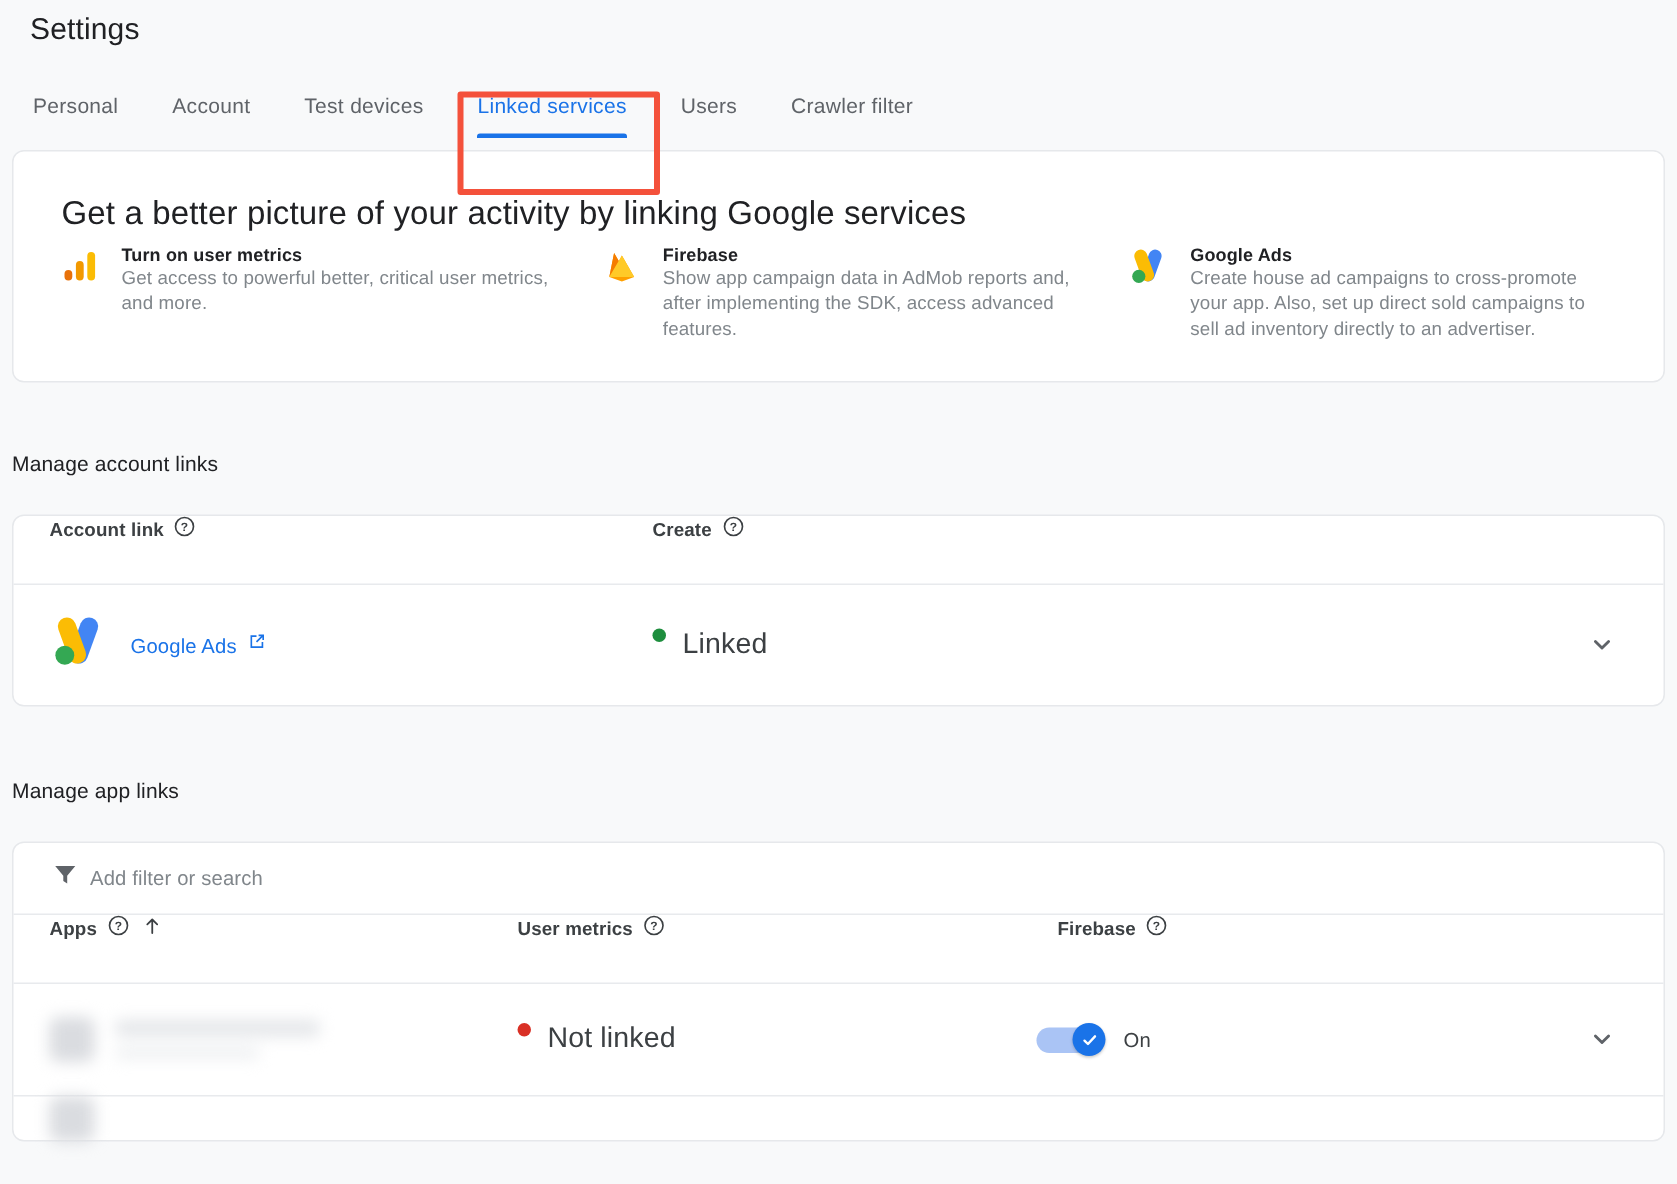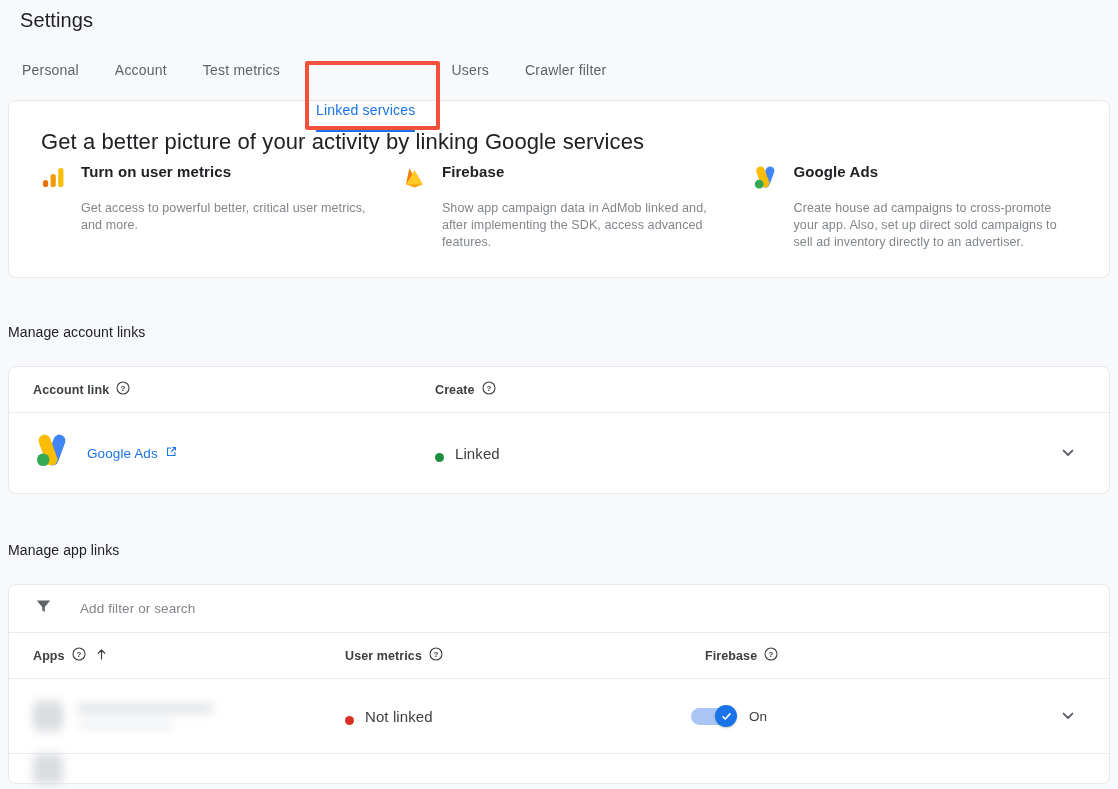--- a/index.html
+++ b/index.html
@@ -38,21 +38,21 @@
   .tab {
     position: relative;
     font-size: 14px;
     color: #5f6368;
     letter-spacing: 0.2px;
     padding: 4px 0 16px 0;
     margin-right: 36px;
     cursor: pointer;
     white-space: nowrap;
   }
-  .tab.active { color: #1a73e8; font-weight: 500; margin-top: 40px; }
+  .tab.active { color: #1a73e8; font-weight: 500; }
   .tab.active .tab-underline {
     position: absolute;
     left: 0; right: 0;
     bottom: 2px;
     height: 3px;
     background: #1a73e8;
     border-radius: 2px 2px 0 0;
   }
 
   
@@ -88,24 +88,24 @@
   .promo-item {
     display: flex;
     gap: 14px;
     padding-right: 26px;
   }
   .promo-item.i0 { width: 382px; }
   .promo-item.i1 { width: 370px; }
   .promo-item.i2 { width: 346px; padding-right: 0; }
   .promo-ico { flex: 0 0 26px; padding-top: 2px; }
   .promo-title {
-    font-size: 15px;
+    font-size: 12px;
     font-weight: 700;
     color: #202124;
-    margin-bottom: 20px;
+    margin-bottom: 0;
     letter-spacing: 0.1px;
   }
   .promo-desc {
     font-size: 12.5px;
     line-height: 17px;
     color: #80868b;
     letter-spacing: 0.1px;
   }
 
   
@@ -113,21 +113,21 @@
     font-size: 14px;
     font-weight: 400;
     color: #202124;
     padding-left: 8px;
     letter-spacing: 0.1px;
   }
 
   
   .thead {
     display: flex;
-    align-items: center;
+    align-items: flex-start;
     height: 46px;
     padding: 0 24px;
     border-bottom: 1px solid #e8eaed;
   }
   .th {
     display: flex;
     align-items: center;
     gap: 7px;
     font-size: 12.5px;
     font-weight: 700;
@@ -158,41 +158,41 @@
   .link-text {
     font-size: 13.5px;
     font-weight: 500;
     color: #1a73e8;
     letter-spacing: 0.1px;
     cursor: pointer;
   }
 
   .status {
     display: flex;
-    align-items: flex-end;
+    align-items: flex-start;
     gap: 11px;
-    font-size: 15px;
+    font-size: 19px;
     color: #3c4043;
     letter-spacing: 0.1px;
   }
   .dot { width: 9px; height: 9px; border-radius: 50%; }
 
   .chevron-cell {
     margin-left: auto;
     width: 34px;
     display: flex;
     justify-content: center;
     cursor: pointer;
   }
 
   
   .filterbar {
     display: flex;
     align-items: center;
-    gap: 28px;
+    gap: 8px;
     height: 48px;
     padding: 0 26px;
     border-bottom: 1px solid #e8eaed;
   }
   .filter-placeholder {
     font-size: 13.5px;
     color: #80868b;
     letter-spacing: 0.1px;
   }
 
@@ -252,21 +252,21 @@
 <div class="page-title">Settings</div>
 
 <div class="tabbar">
   <div class="tab">
     <span>Personal</span>
   </div>
   <div class="tab">
     <span>Account</span>
   </div>
   <div class="tab">
-    <span>Test metrics</span>
+    <span>Test devices</span>
   </div>
   <div class="tab active">
     <span>Linked services</span>
     <span class="tab-underline"></span>
   </div>
   <div class="tab">
     <span>Users</span>
   </div>
   <div class="tab">
     <span>Crawler filter</span>
@@ -296,21 +296,21 @@
       <span class="promo-ico">
         <svg width="26" height="26" viewBox="0 0 26 26">
           <path d="M4.2 19.6 L7.4 3.6 L10.6 9.2 L12.6 5.4 L20.8 19.6 Z" fill="#ffa000"></path>
           <path d="M4.2 19.6 L7.4 3.6 L10.6 9.2 Z" fill="#f57c00"></path>
           <path d="M12.6 5.4 L20.8 19.6 L4.2 19.6 Z" fill="#ffca28"></path>
           <path d="M4.2 19.6 L20.8 19.6 L12.6 22.6 Z" fill="#ffa000"></path>
         </svg>
       </span>
       <span>
         <span class="promo-title" style="display:block">Firebase</span>
-        <span class="promo-desc" style="display:block">Show app campaign data in AdMob linked and, after implementing the SDK, access advanced features.</span>
+        <span class="promo-desc" style="display:block">Show app campaign data in AdMob reports and, after implementing the SDK, access advanced features.</span>
       </span>
     </div>
 
     <div class="promo-item i2">
       <span class="promo-ico">
         <svg width="28" height="26" viewBox="0 0 28 26">
           <rect x="11.5" y="1" width="8.6" height="22" rx="4.3" fill="#4285f4" transform="rotate(20 15.8 12)"></rect>
           <rect x="6.5" y="1" width="8.6" height="22" rx="4.3" fill="#fbbc04" transform="rotate(-20 10.8 12)"></rect>
           <circle cx="7.2" cy="19.2" r="4.4" fill="#34a853"></circle>
         </svg>

